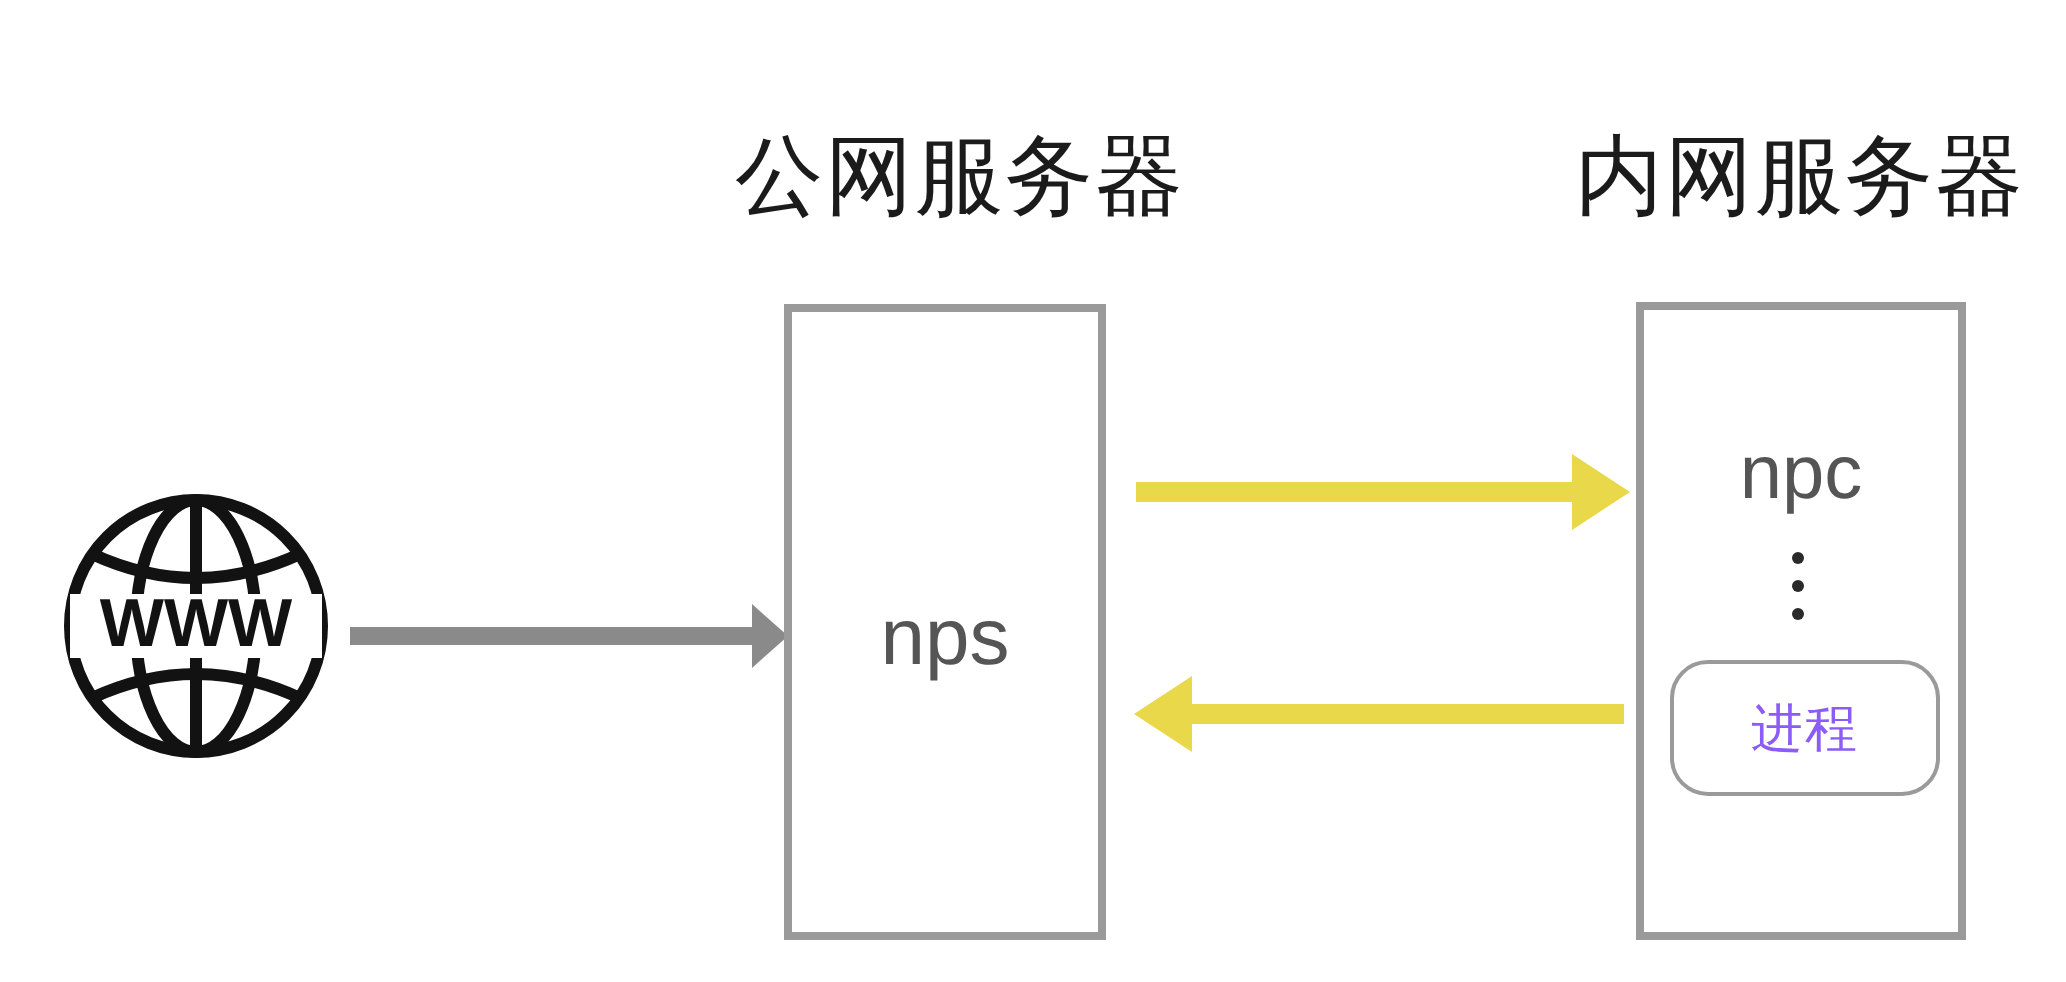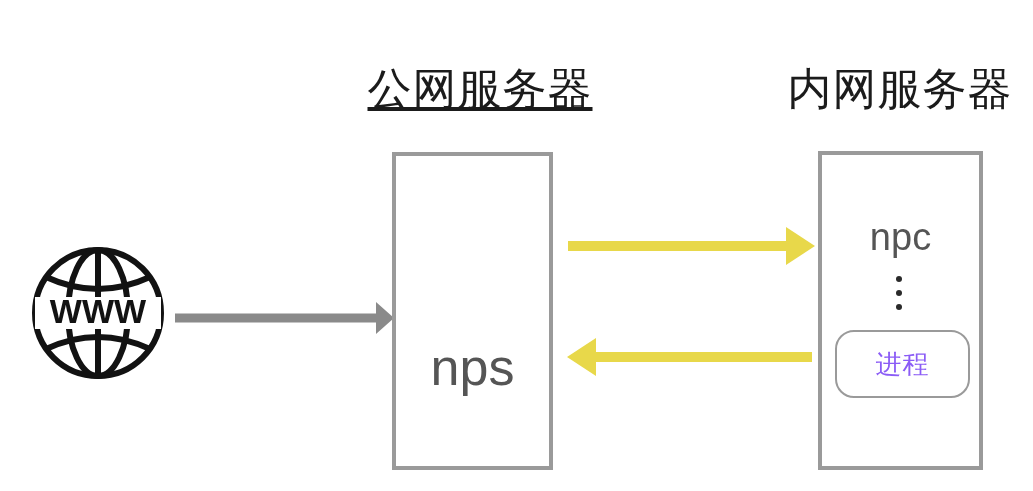--- a/index.html
+++ b/index.html
@@ -31,21 +31,20 @@
     line-height: 54px;
     letter-spacing: 1px;
     white-space: nowrap;
     font-weight: 400;
     text-align: center;
   }
   #title-public {
     left: 280px;
     top: 62px;
     width: 400px;
-    text-decoration: underline;
   }
   #title-internal {
     left: 700px;
     top: 62px;
     width: 400px;
   }
 
   
   .server-box {
     position: absolute;
@@ -70,23 +69,22 @@
     position: absolute;
     color: #555555;
     font-weight: 400;
     white-space: nowrap;
     text-align: center;
   }
   #label-nps {
     left: 392px;
     top: 296px;
     width: 161px;
-    font-size: 52px;
+    font-size: 40px;
     line-height: 46px;
-    margin-top: 48px;
   }
   #label-npc {
     left: 818px;
     top: 215px;
     width: 165px;
     font-size: 38px;
     line-height: 44px;
   }
 
   

